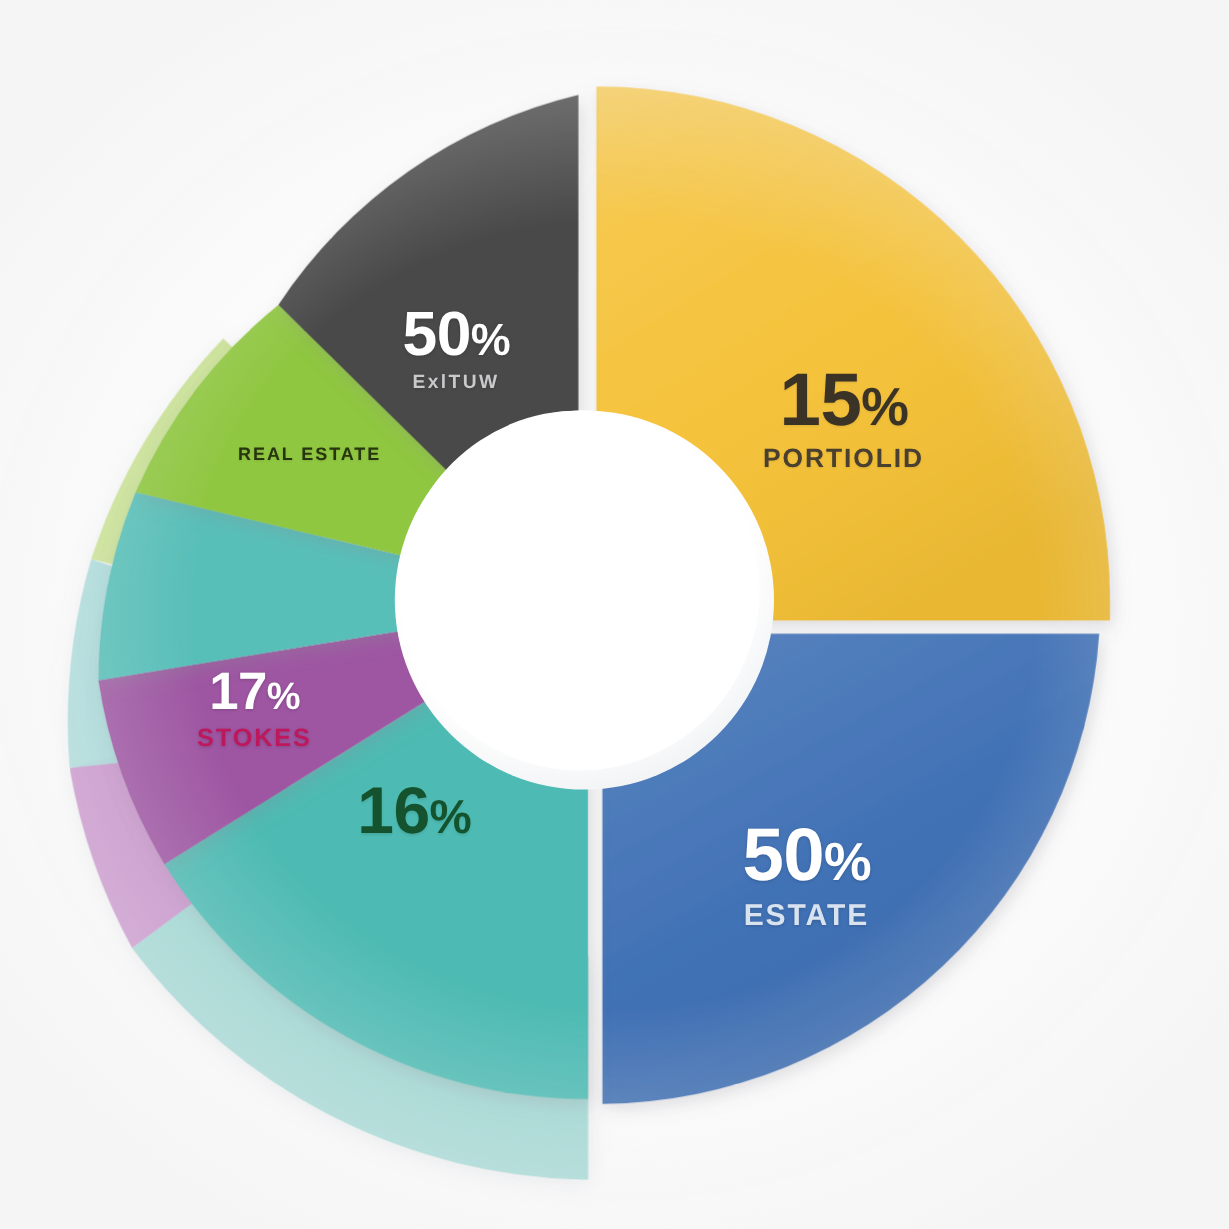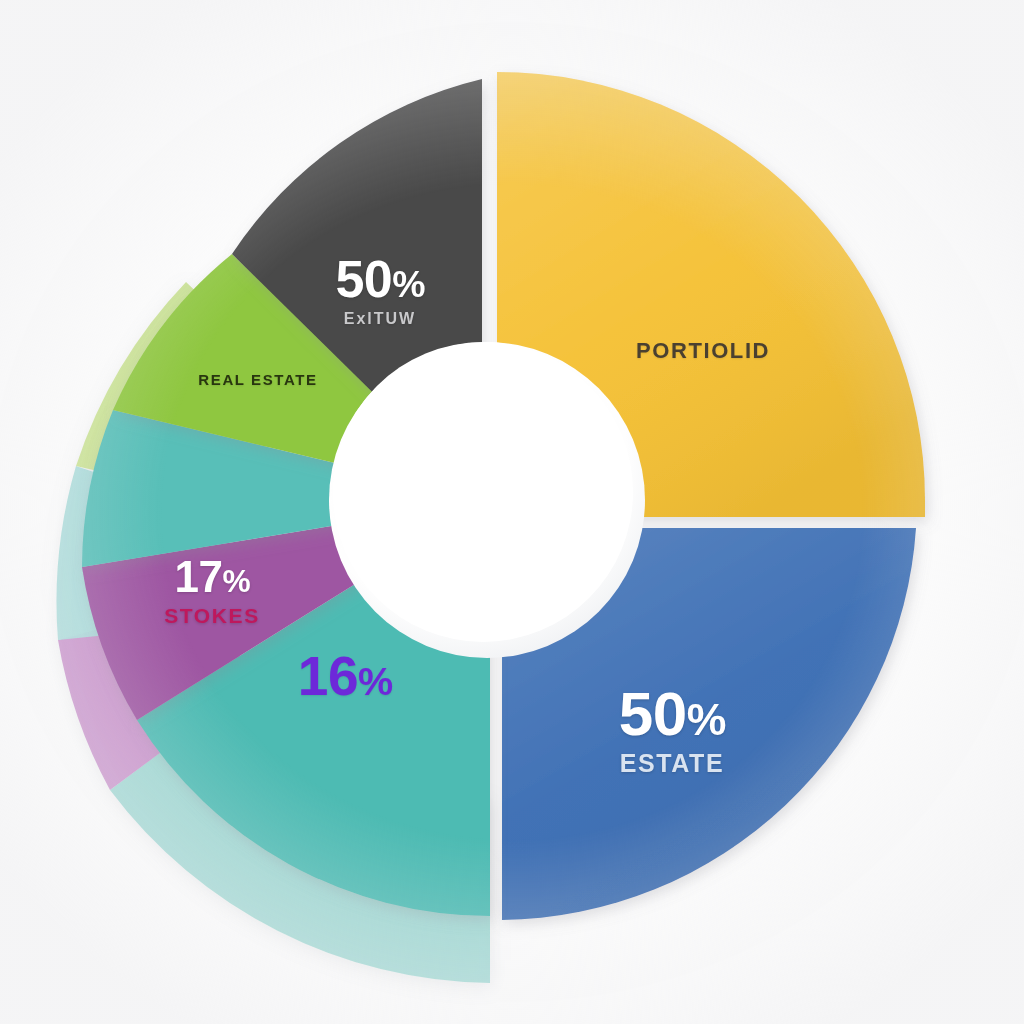--- a/index.html
+++ b/index.html
@@ -143,30 +143,31 @@
       <path d="M 232 254 A 416 416 0 0 1 482 79 L 482 500 Z" fill="#484849"></path>
     </g>
 
     <circle cx="487" cy="500" r="158" fill="url(#holeGrad)"></circle>
     <circle cx="483" cy="492" r="150" fill="#ffffff"></circle>
   </svg>
 
   <div id="paper-wash"></div>
 
   <div class="slice-label lbl-portfolio soft-dark" style="left:703px; top:348px;">
+    <span class="pct" style="color:#3B3326;"><span>15</span><span class="sym">%</span></span>
     <span class="cat" style="color:#4A4030;">PORTIOLID</span>
   </div>
 
   <div class="slice-label lbl-pustrod soft-light" style="left:672px; top:701px;">
     <span class="pct" style="color:#FFFFFF;"><span>50</span><span class="sym">%</span></span>
     <span class="cat" style="color:#D9E3F0;">ESTATE</span>
   </div>
 
   <div class="slice-label lbl-commodities soft-dark" style="left:345px; top:676px;">
-    <span class="pct" style="color:#6d28d9;"><span>16</span><span class="sym">%</span></span>
+    <span class="pct" style="color:#14532d;"><span>16</span><span class="sym">%</span></span>
   </div>
 
   <div class="slice-label lbl-stokes soft-light" style="left:212px; top:562px;">
     <span class="pct" style="color:#FFFFFF;"><span>17</span><span class="sym">%</span></span>
     <span class="cat" style="color:#be185d;">STOKES</span>
   </div>
 
   <div class="slice-label lbl-realestate soft-dark" style="left:258px; top:376px;">
     <span class="cat" style="color:#28360F;">REAL ESTATE</span>
   </div>

